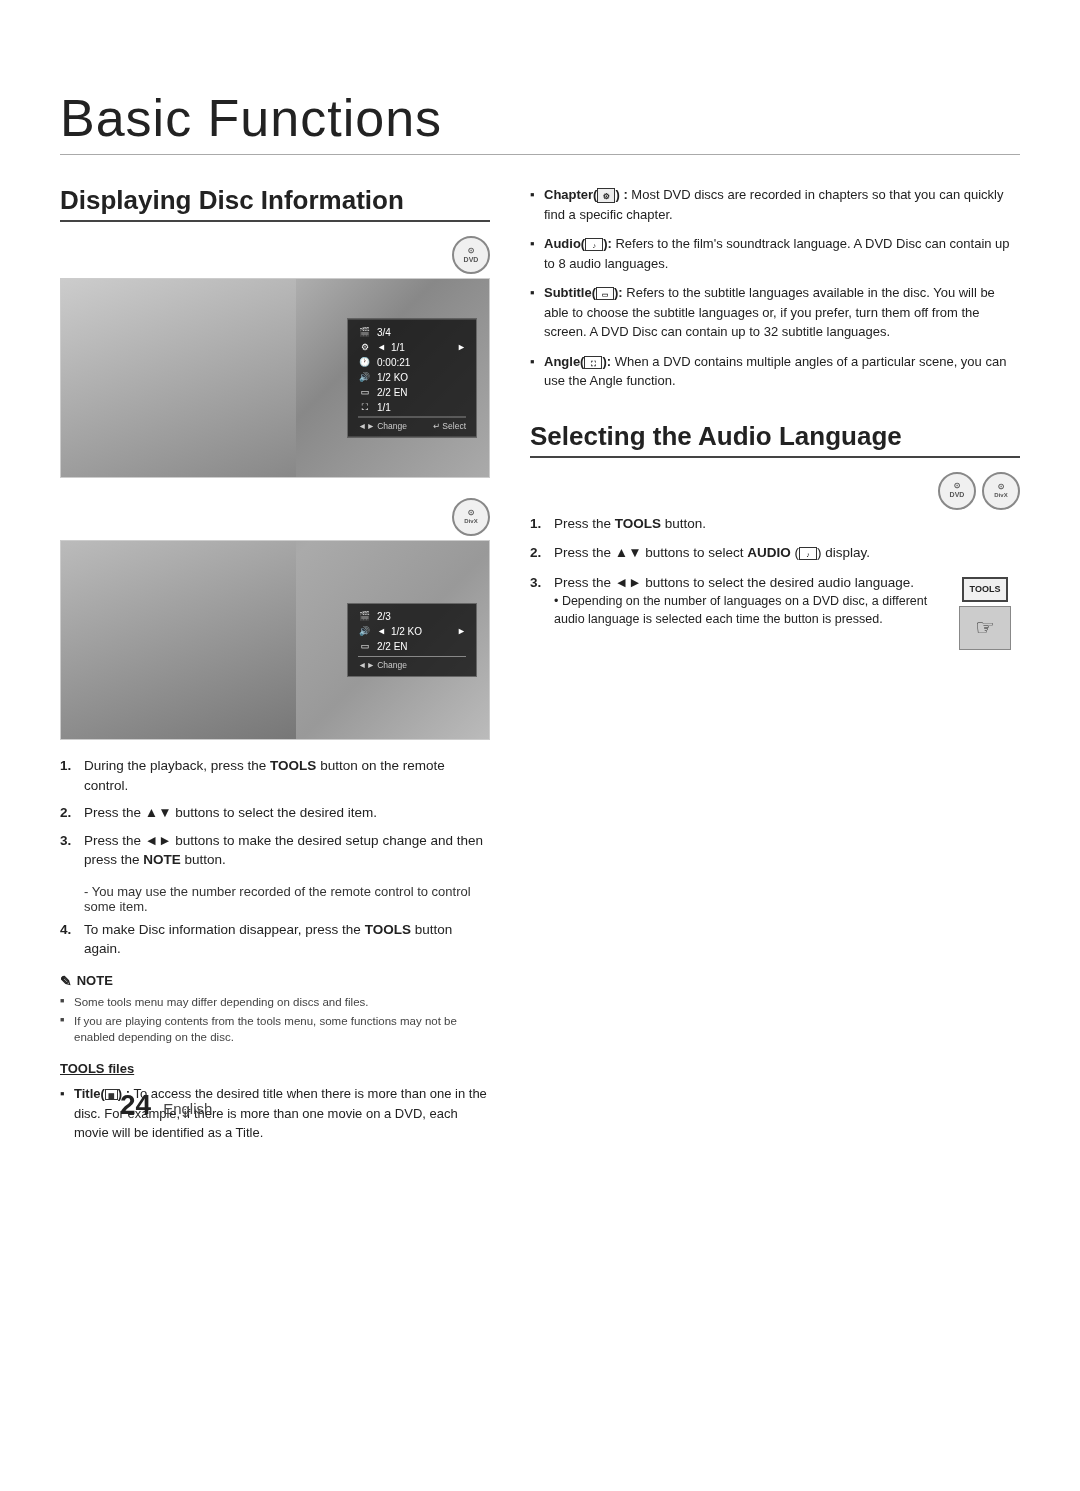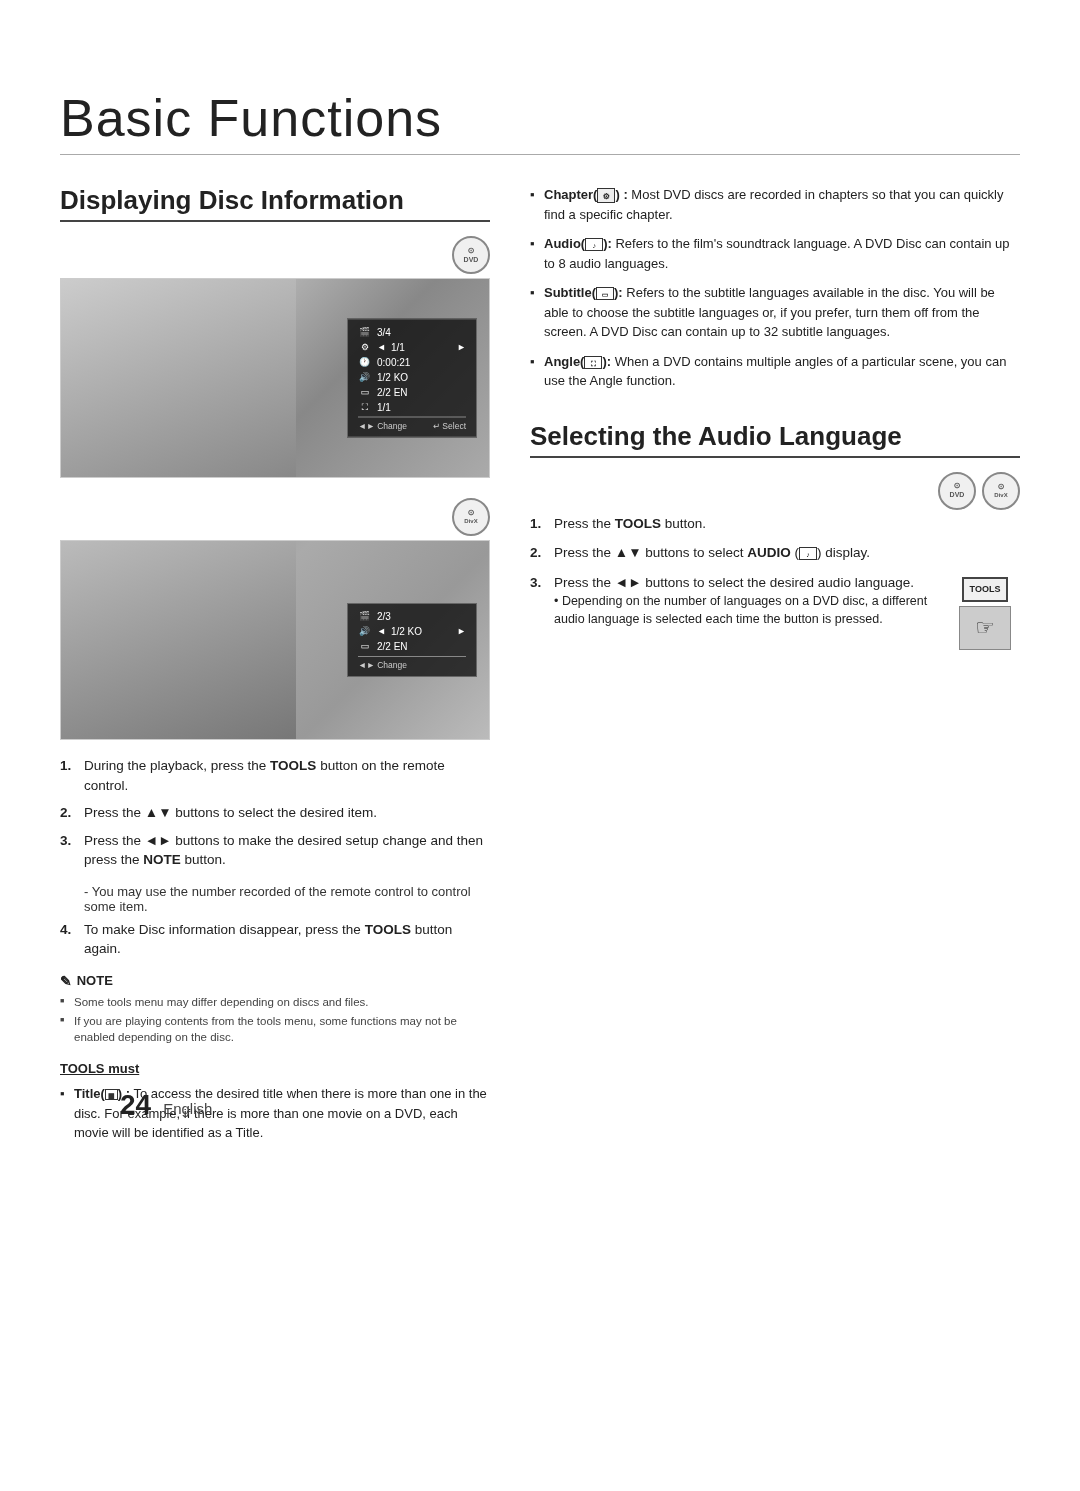--- a/index.html
+++ b/index.html
@@ -458,21 +458,21 @@
         <div class="note-title">
           <span class="note-pencil">✎</span>
           <strong>NOTE</strong>
         </div>
         <ul class="note-list">
           <li>Some tools menu may differ depending on discs and files.</li>
           <li>If you are playing contents from the tools menu, some functions may not be enabled depending on the disc.</li>
         </ul>
       </div>
 
-      <div class="tools-menu-title">TOOLS must</div>
+      <div class="tools-menu-title">TOOLS files</div>
       <ul class="bullet-list">
         <li>
           <strong>Title(<span style="display:inline-block;width:13px;height:11px;border:1px solid #333;font-size:7px;text-align:center;line-height:11px;vertical-align:middle;">▦</span>) :</strong> To access the desired title when there is more than one in the disc. For example, if there is more than one movie on a DVD, each movie will be identified as a Title.
         </li>
       </ul>
 
     </div>
 
     <div class="right-col">
 

